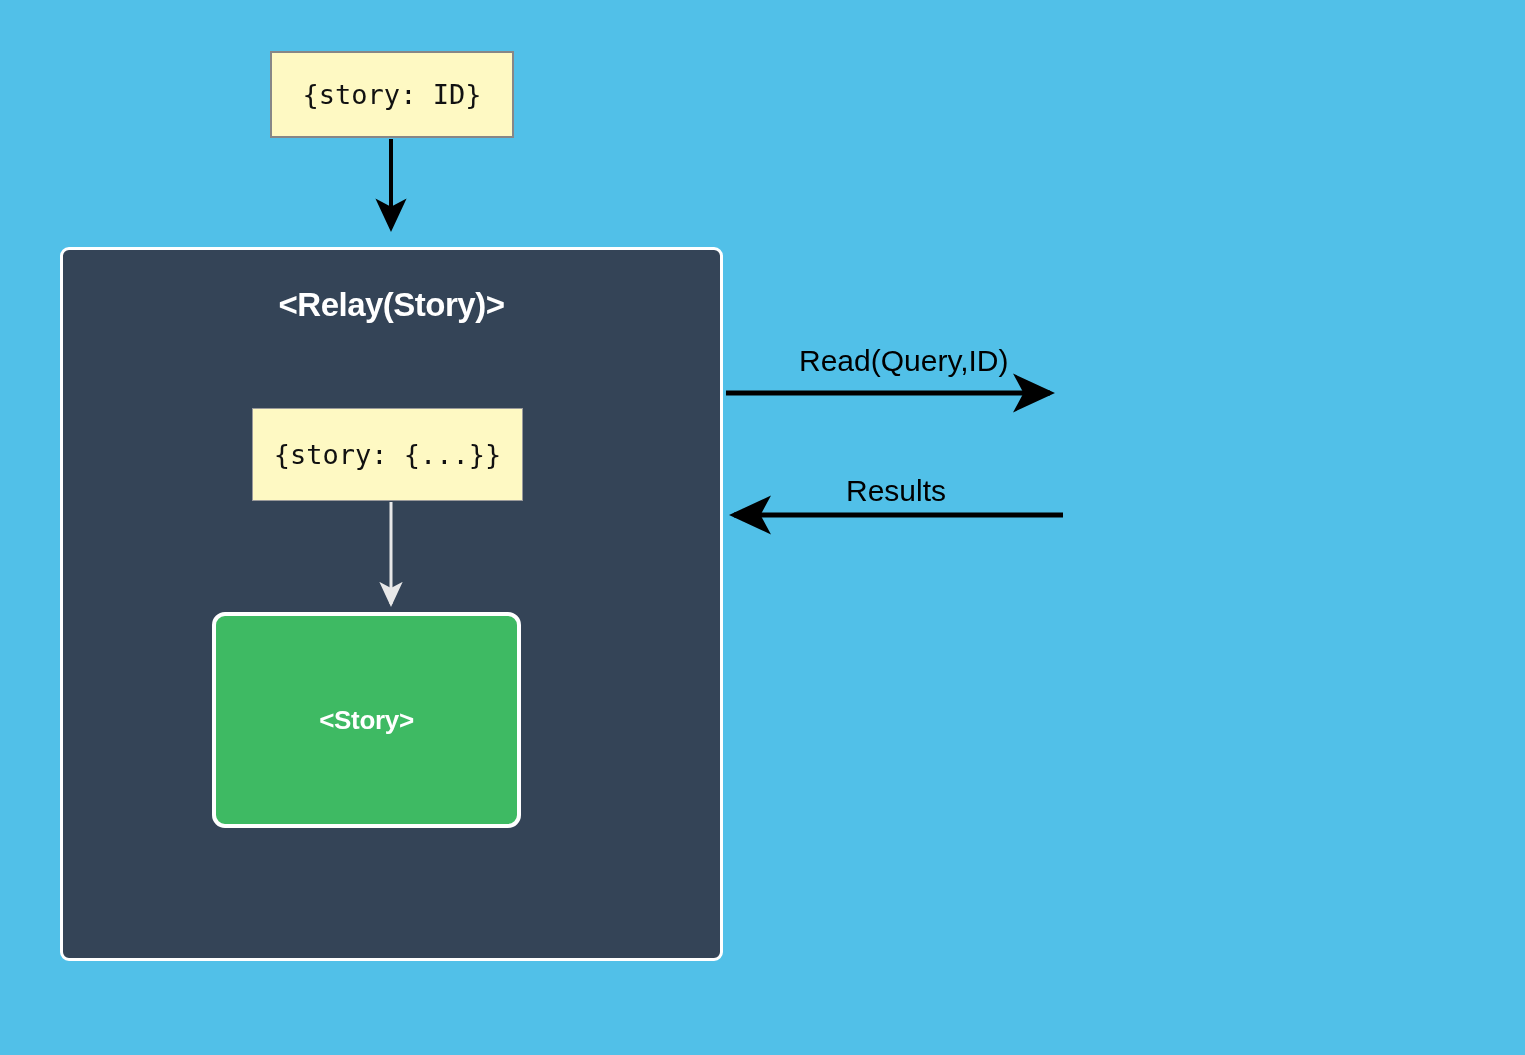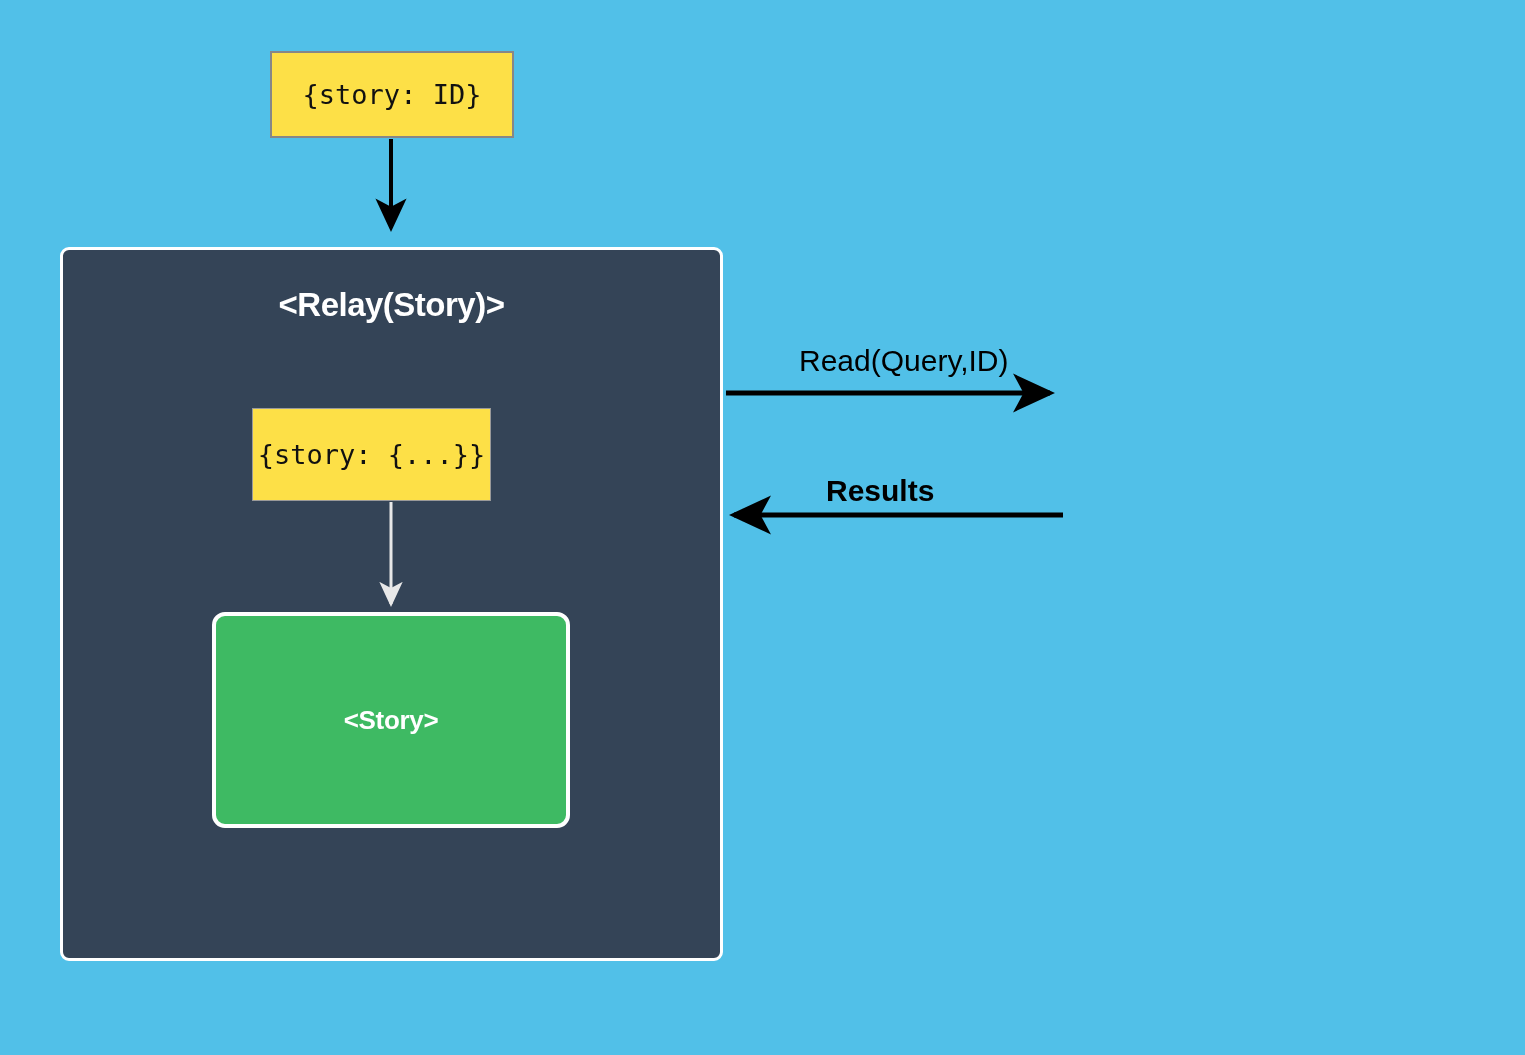--- a/index.html
+++ b/index.html
@@ -20,41 +20,41 @@
     left: 0; top: 0;
     width: 1525px;
     height: 1055px;
     background: #51c0e8;
   }
 
   
   .props-box {
     position: absolute;
     box-sizing: border-box;
-    background: #fde047;
+    background: #fef9c3;
     border: 2px solid #878787;
     display: flex;
     align-items: center;
     justify-content: center;
     font-family: "DejaVu Sans Mono", "Liberation Mono", monospace;
     color: #111111;
     letter-spacing: 0px;
     white-space: pre;
   }
   #props-id {
     left: 270px;
     top: 51px;
     width: 244px;
     height: 87px;
     font-size: 27px;
   }
   #props-obj {
     left: 252px;
     top: 408px;
-    width: 239px;
+    width: 271px;
     height: 93px;
     font-size: 27px;
     border: 1px solid #9a9a9a;
   }
 
   
   #relay-container {
     position: absolute;
     box-sizing: border-box;
     left: 60px;
@@ -77,21 +77,21 @@
     font-weight: bold;
     letter-spacing: -0.5px;
   }
 
   
   #story-box {
     position: absolute;
     box-sizing: border-box;
     left: 212px;
     top: 612px;
-    width: 358px;
+    width: 309px;
     height: 216px;
     background: #3eba63;
     border: 4px solid #ffffff;
     border-radius: 13px;
     display: flex;
     align-items: center;
     justify-content: center;
   }
   #story-label {
     color: #ffffff;
@@ -126,21 +126,21 @@
   }
 
   
   .edge-label {
     position: absolute;
     color: #000000;
     font-size: 30px;
     white-space: nowrap;
   }
   #label-read  { left: 799px; top: 344px; }
-  #label-results { left: 826px; top: 474px; font-weight: bold; }
+  #label-results { left: 846px; top: 474px; }
 
   
   #arrows {
     position: absolute;
     left: 0; top: 0;
     width: 1525px;
     height: 1055px;
     pointer-events: none;
   }
 </style>

